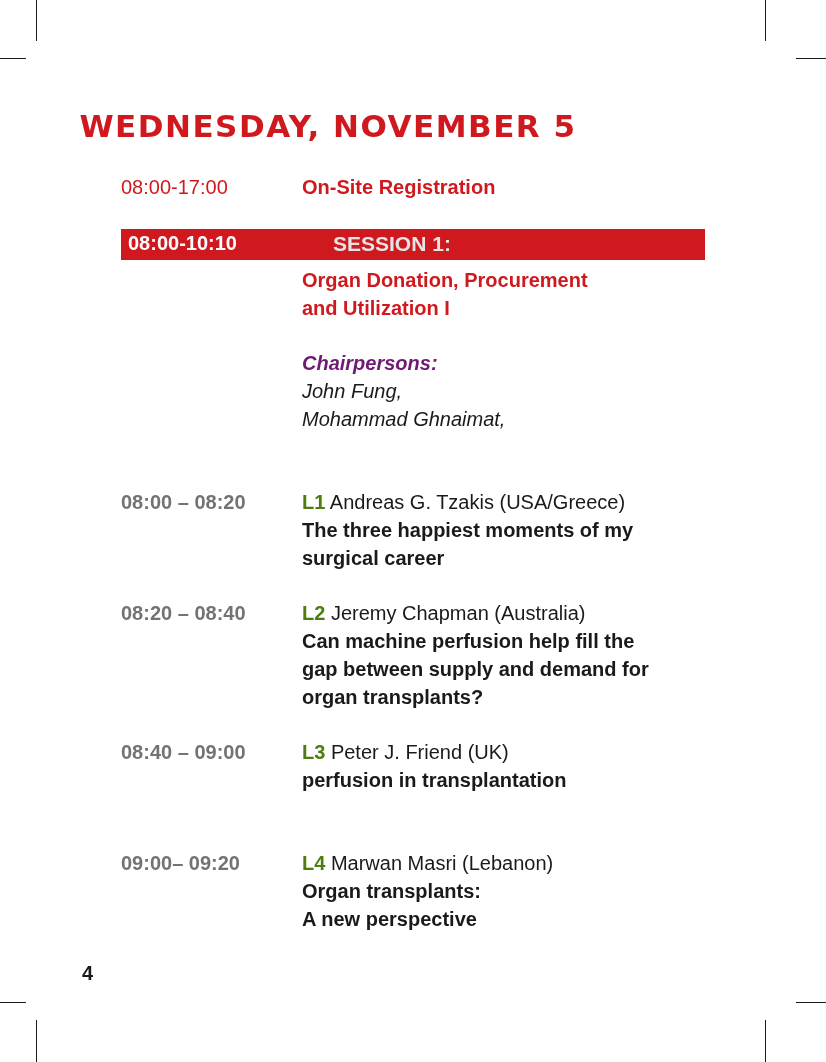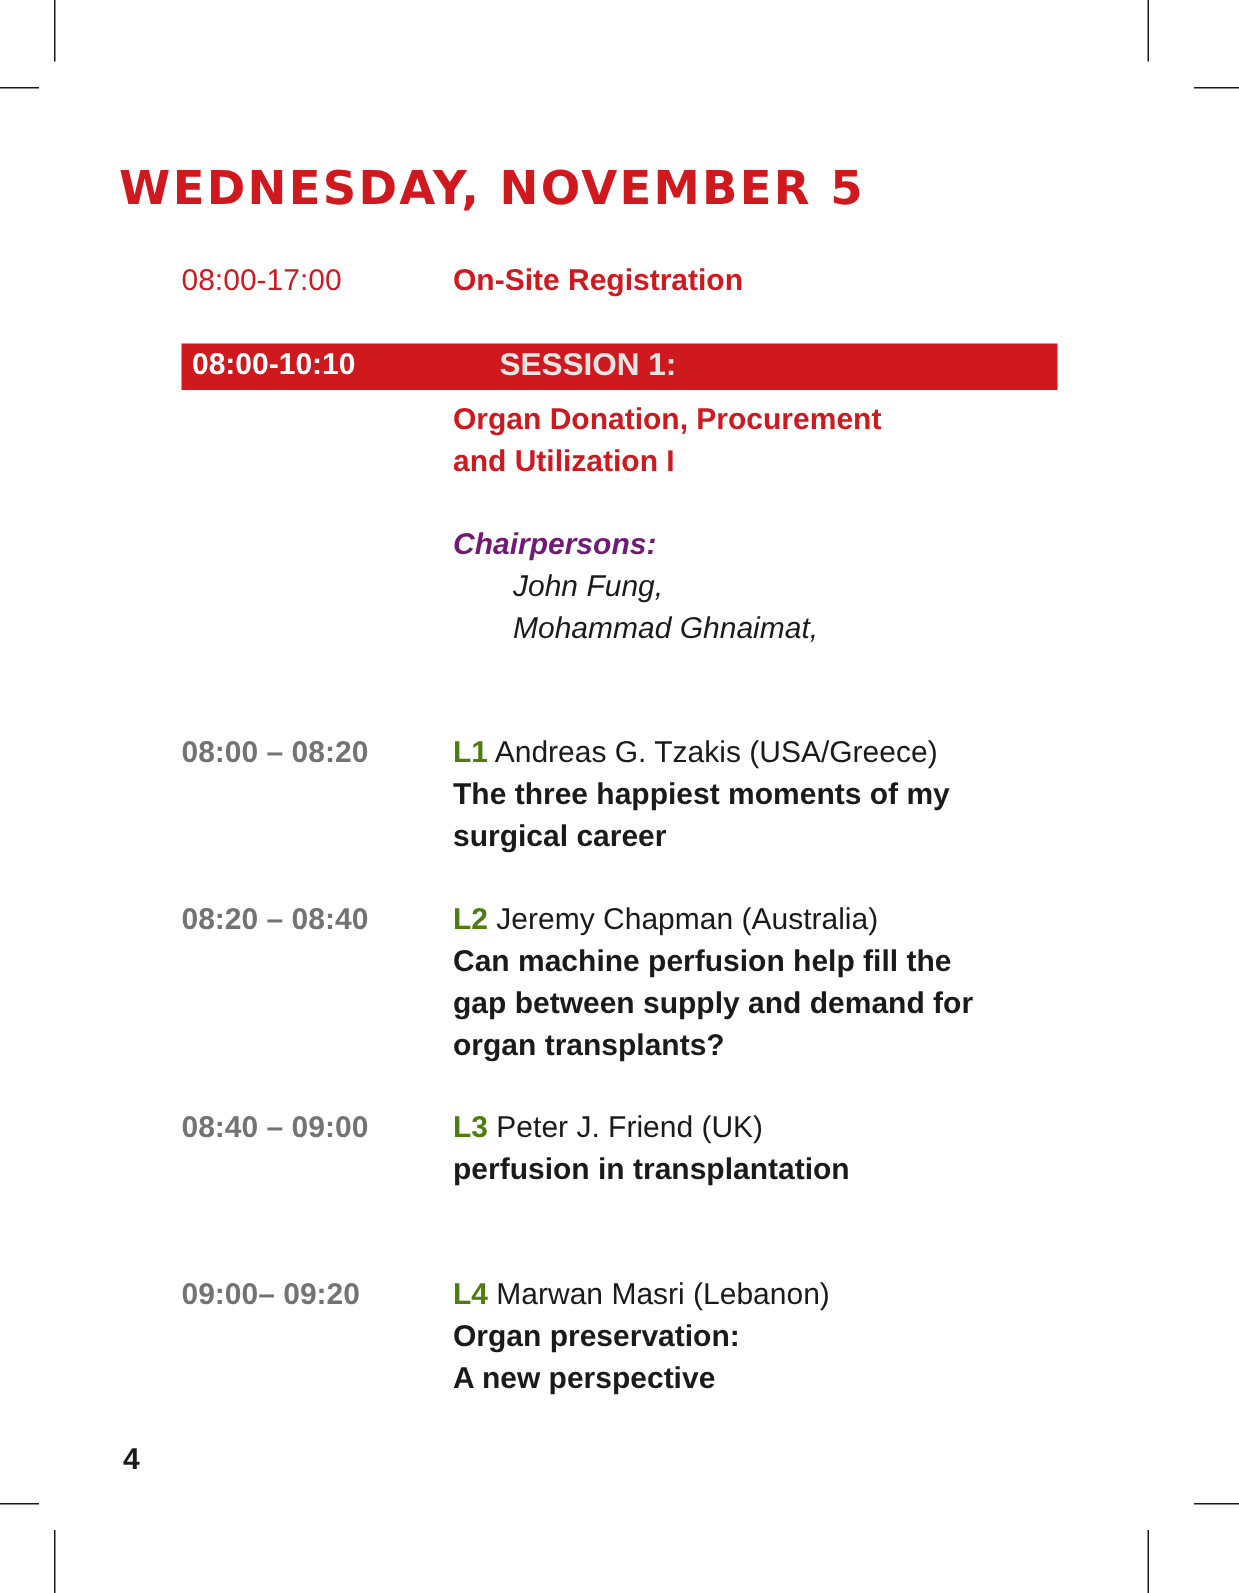--- a/index.html
+++ b/index.html
@@ -101,21 +101,20 @@
       font-style: italic;
       line-height: 28px;
       color: #701a75;
     }
     .chair-name {
       font-size: 20px;
       font-style: italic;
       font-weight: 400;
       line-height: 28px;
       color: #1a1a1a;
-      margin-left: 40px;
     }
 
     .lec-time {
       font-size: 20px;
       font-weight: 700;
       color: #737373;
       line-height: 28px;
     }
     .lec-line {
       font-size: 20px;
@@ -221,18 +220,18 @@
   </div>
 </div>
 
 <div class="row" style="top:849px;">
   <div class="time-col lec-time">09:00– 09:20</div>
   <div class="content-col">
     <div class="lec-line">
       <span class="lec-code">L4</span>
       <span class="lec-speaker">Marwan Masri (Lebanon)</span>
     </div>
-    <div class="lec-title">Organ preservation:</div>
+    <div class="lec-title">Organ transplants:</div>
     <div class="lec-title">A new perspective</div>
   </div>
 </div>
 
 <div class="page-number">4</div>
 
 </body></html>

